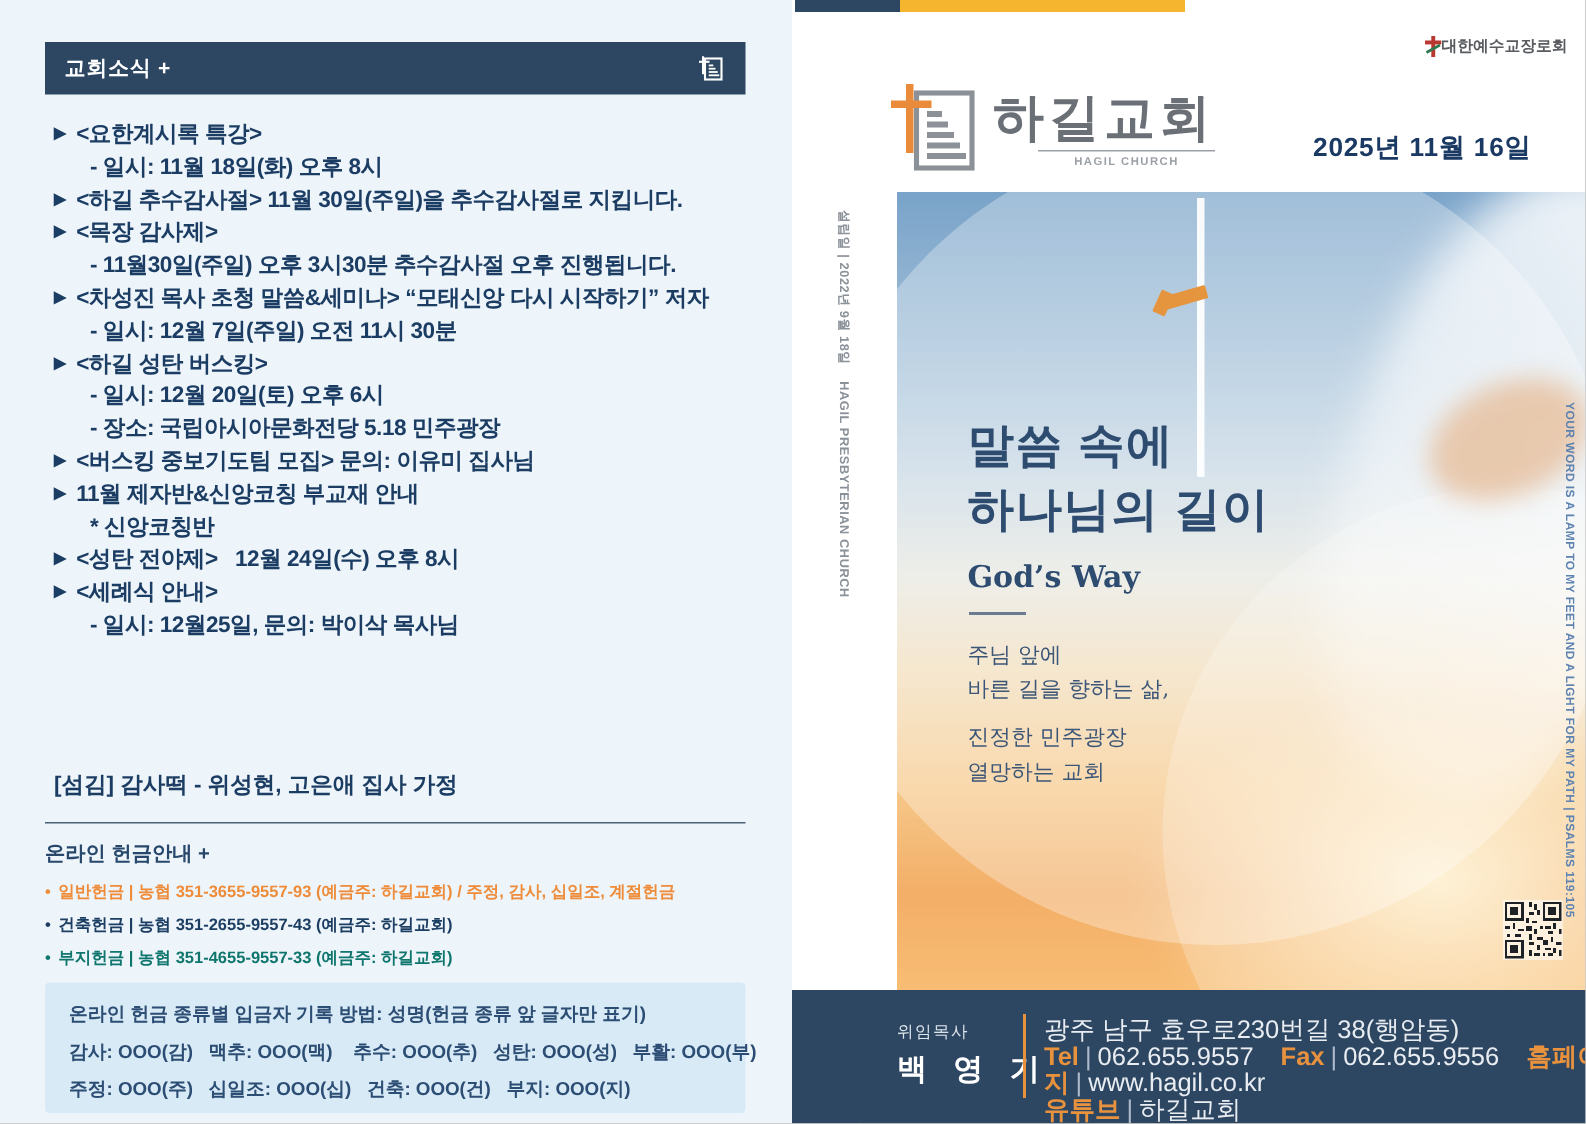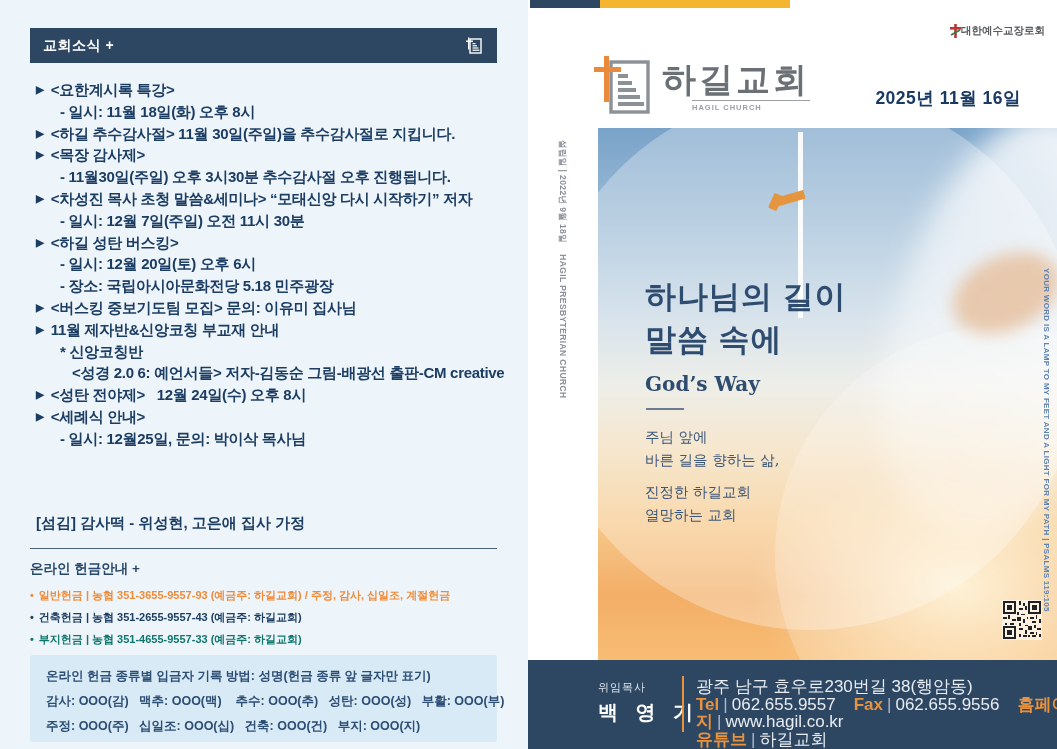--- a/index.html
+++ b/index.html
@@ -29,21 +29,21 @@
   
   .page-right{position:absolute;left:528px;top:0;width:529px;height:749px;background:#ffffff;}
   .topbar-navy{position:absolute;left:2px;top:0;width:70px;height:8px;background:#2d4763;}
   .topbar-yellow{position:absolute;left:72px;top:0;width:190px;height:8px;background:#f5b52e;}
   .denom{position:absolute;right:12px;top:24px;display:flex;align-items:center;gap:0;}
   .denom .txt{font-size:10.5px;color:#585c60;font-weight:700;}
   .logo-block{position:absolute;left:66px;top:56px;display:flex;align-items:center;gap:10px;}
   .logo-text{display:flex;flex-direction:column;}
   .logo-kor{font-size:34px;font-weight:800;color:#6b7076;letter-spacing:3px;line-height:1;}
   .logo-eng{align-self:flex-end;font-size:7.5px;color:#9ba0a6;font-weight:700;letter-spacing:1px;
-            border-top:1.5px solid #9ba0a6;padding-top:2px;margin-top:4px;width:118px;text-align:left;}
+            border-top:1.5px solid #9ba0a6;padding-top:2px;margin-top:4px;width:118px;text-align:center;}
   .issue-date{position:absolute;right:36px;top:86px;font-size:17.5px;font-weight:800;color:#1a3a63;letter-spacing:.5px;}
   .v-left{position:absolute;left:40px;top:140px;width:240px;font-size:8.5px;font-weight:700;color:#8b9199;
           letter-spacing:.4px;transform:rotate(90deg);transform-origin:0 0;white-space:pre;}
   
   .cover{position:absolute;left:70px;top:128px;width:459px;height:532px;overflow:hidden;
          background:linear-gradient(180deg,#79a3c9 0%,#9dbcd6 18%,#c3d5e3 34%,#e6e7e0 48%,
                     #f2ddba 60%,#f6c98b 74%,#f3ae67 88%,#f8bd74 100%);}
   .glow{position:absolute;left:150px;top:330px;width:420px;height:260px;border-radius:50%;
         background:radial-gradient(ellipse,rgba(255,246,215,.9),rgba(255,246,215,0) 70%);filter:blur(6px);}
   .circle-big{position:absolute;left:-58px;top:-38px;width:540px;height:540px;border-radius:50%;
@@ -126,21 +126,20 @@
         <div class="ann-row i1"><span class="blt"></span><span>- 장소: 국립아시아문화전당 5.18 민주광장</span></div>
 
         <div class="ann-row i0"><span class="blt">▶</span><span>&lt;버스킹 중보기도팀 모집&gt; 문의: 이유미 집사님</span></div>
 
         <div class="ann-row i0"><span class="blt">▶</span><span>11월 제자반&amp;신앙코칭 부교재 안내</span></div>
 
 
 
         <div class="ann-row i1"><span class="blt"></span><span>* 신앙코칭반</span></div>
 
-        <div class="ann-row i2"><span class="blt"></span><span>&lt;성경 2.0 6: 예언서들&gt; 저자-김동순 그림-배광선 출판-CM creative</span></div>
 
         <div class="ann-row i0"><span class="blt">▶</span><span>&lt;성탄 전야제&gt;   12월 24일(수) 오후 8시</span></div>
 
         <div class="ann-row i0"><span class="blt">▶</span><span>&lt;세례식 안내&gt;</span></div>
 
         <div class="ann-row i1"><span class="blt"></span><span>- 일시: 12월25일, 문의: 박이삭 목사님</span></div>
       </div>
 
     <div class="serving">[섬김] 감사떡 - 위성현, 고은애 집사 가정</div>
 
@@ -207,33 +206,33 @@
       <div class="glow"></div>
       <div class="circle-2"></div>
       <div class="circle-big"></div>
       <div class="figure"></div>
       <div class="hand"></div>
       <div class="cross-v"></div>
       <div class="cross-o1"></div>
       <div class="cross-o2"></div>
 
       <div class="cover-title">
+        <div>말씀 속에</div>
         <div>하나님의 길이</div>
-        <div>말씀 속에</div>
       </div>
       <div class="cover-sub">God’s Way</div>
       <div class="cover-rule"></div>
 
       <div class="poem">
 
           <div>주님 앞에</div>
 
           <div>바른 길을 향하는 삶,</div>
 
-          <div class="gap">진정한 하길교회</div>
+          <div class="gap">진정한 민주광장</div>
 
           <div>열망하는 교회</div>
         </div>
 
       <div class="v-right">YOUR WORD IS A LAMP TO MY FEET AND A LIGHT FOR MY PATH | PSALMS 119:105</div>
 
       <svg class="qr" viewBox="0 0 21 21" shape-rendering="crispEdges">
         <g fill="#1e2226">
           <path d="M0,0h7v7h-7z M1,1v5h5v-5z" fill-rule="evenodd"></path>
           <rect x="2" y="2" width="3" height="3"></rect>

